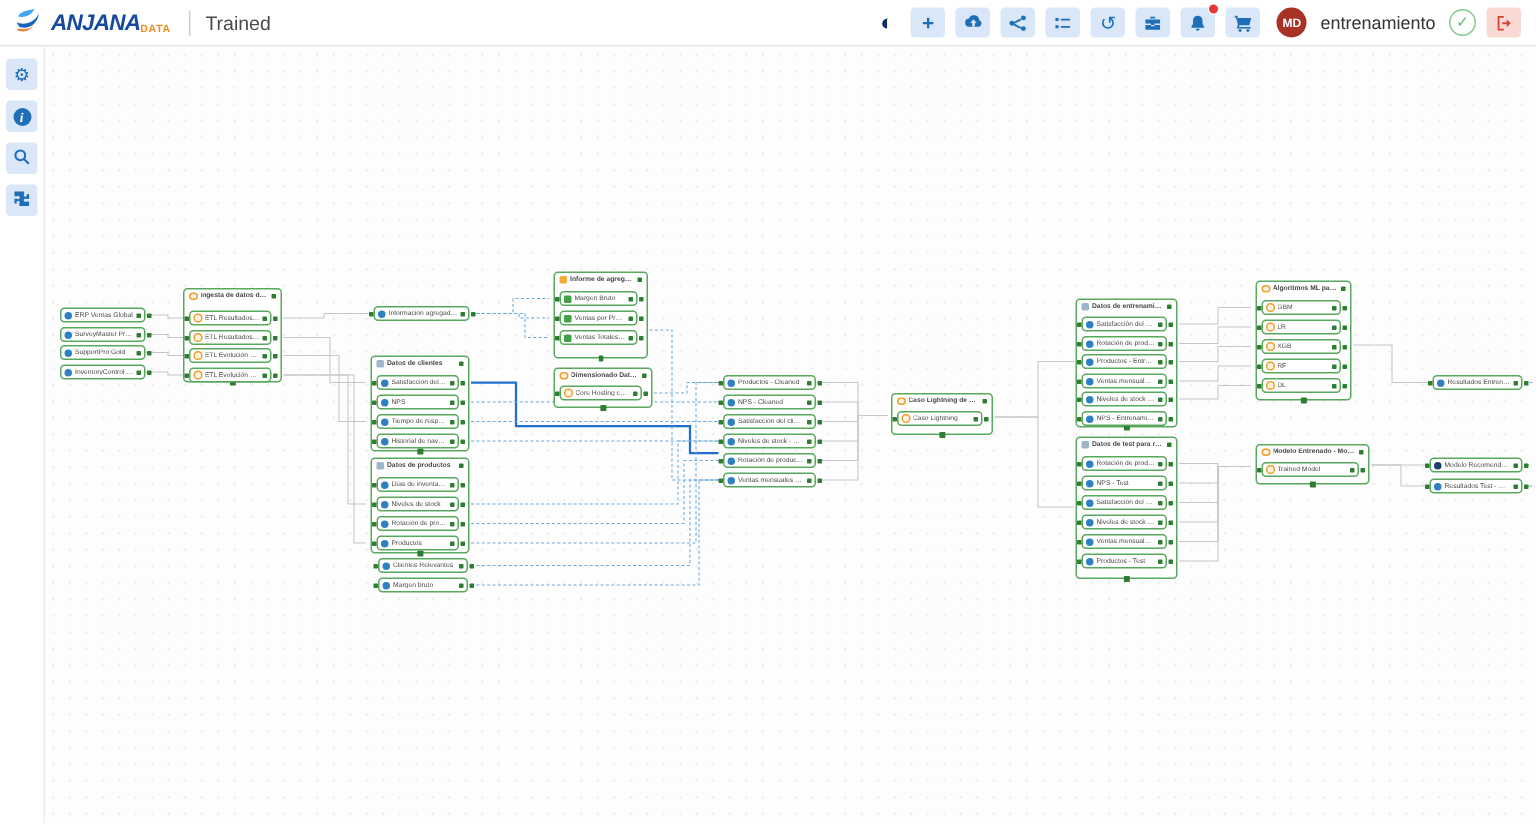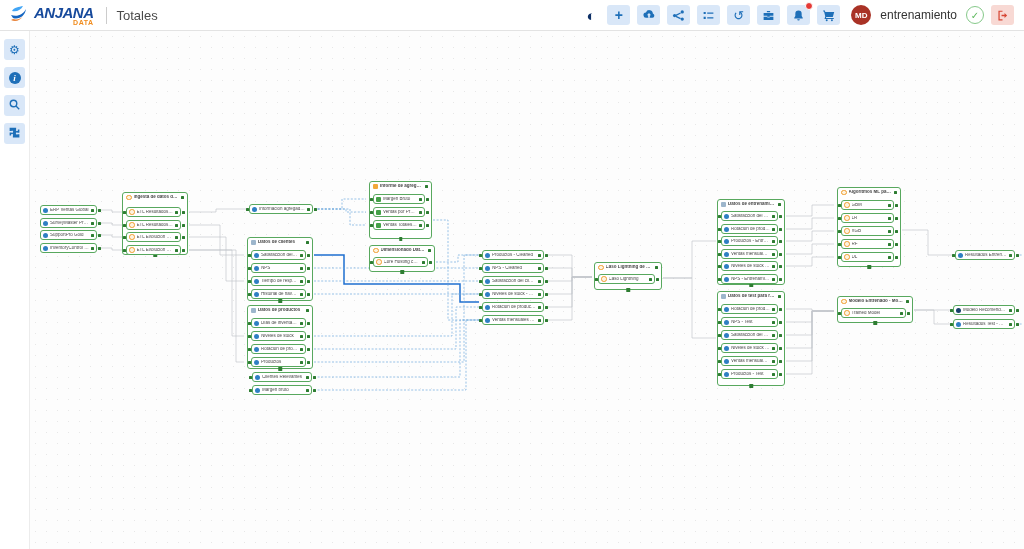--- a/index.html
+++ b/index.html
@@ -4,21 +4,21 @@
 <style>
   *{margin:0;padding:0;box-sizing:border-box}
   html,body{width:1024px;height:549px;overflow:hidden;background:#fff;
     font-family:"Liberation Sans",sans-serif}
   body{position:relative}
 
   
   .hdr{position:absolute;left:0;top:0;width:1024px;height:31px;background:#fff;
     border-bottom:1px solid #e3e3e3;display:flex;align-items:center;z-index:10;padding:0 10px 0 8px}
   .logo-wrap{display:flex;align-items:center;gap:2px}
-  .logo-text{display:flex;flex-direction:column;line-height:1}
+  .logo-text{display:flex;flex-direction:row;line-height:1}
   .logo-main{font-size:15px;font-weight:bold;font-style:italic;color:#174a9c;letter-spacing:-.5px}
   .logo-sub{font-size:7px;font-weight:bold;color:#f08c1e;align-self:flex-end;margin-top:-1px;letter-spacing:.5px}
   .hdr-div{width:1px;height:17px;background:#ccc;margin:0 10px 0 12px}
   .page-title{font-size:13px;color:#4a4a4a}
   .hdr-right{margin-left:auto;display:flex;align-items:center;gap:7px}
   .tb-btn{width:23px;height:20px;border-radius:3px;background:#d9e7f8;color:#1e6fb8;
     display:flex;align-items:center;justify-content:center;position:relative;cursor:pointer;border:none}
   .tb-btn svg{display:block}
   .contrast{font-size:15px;color:#0d2f66;background:none;width:18px}
   .plus-glyph{font-size:14px;font-weight:bold;line-height:1}
@@ -87,21 +87,21 @@
         <path d="M4 10c5 1 9-1 11-5-4 1-9 1-11 5z" fill="#42a5f5"></path>
         <path d="M5 18c4 1 8 0 10-3-3 5-8 6-12 4z" fill="#e8833a"></path>
       </svg>
     </span>
     <span class="logo-text">
       <span class="logo-main">ANJANA</span>
       <span class="logo-sub">DATA</span>
     </span>
   </div>
   <span class="hdr-div"></span>
-  <span class="page-title">Totales</span>
+  <span class="page-title">Trained</span>
 
   <div class="hdr-right">
     <button class="tb-btn contrast">
       <span>◐</span>
     </button>
     <button class="tb-btn">
       <span class="plus-glyph">+</span>
     </button>
     <button class="tb-btn">
       <span>

